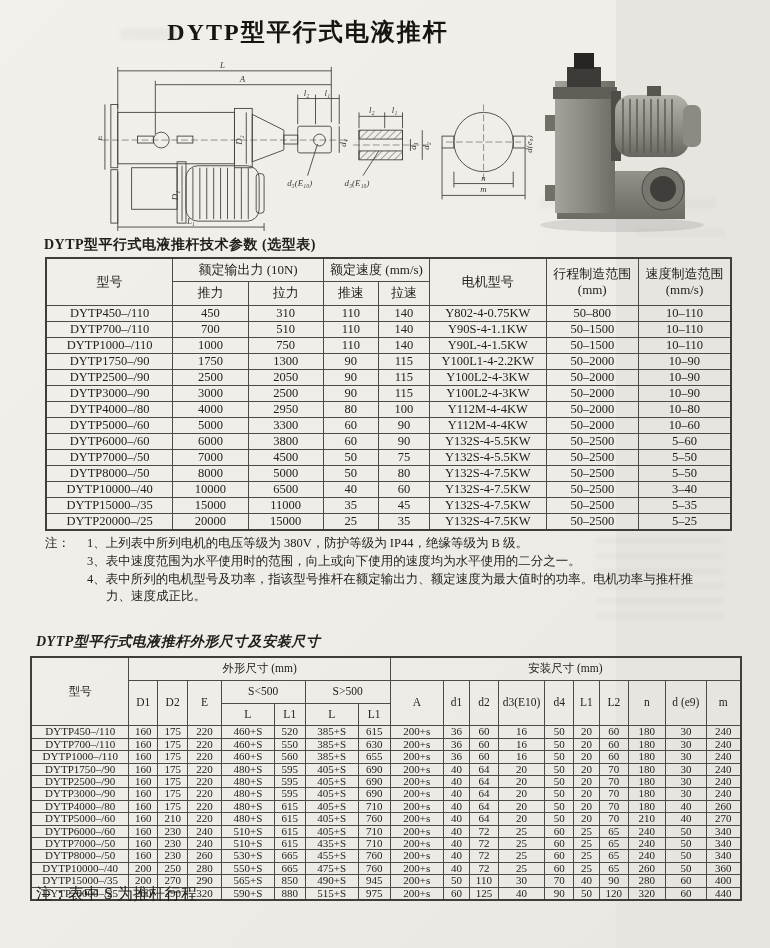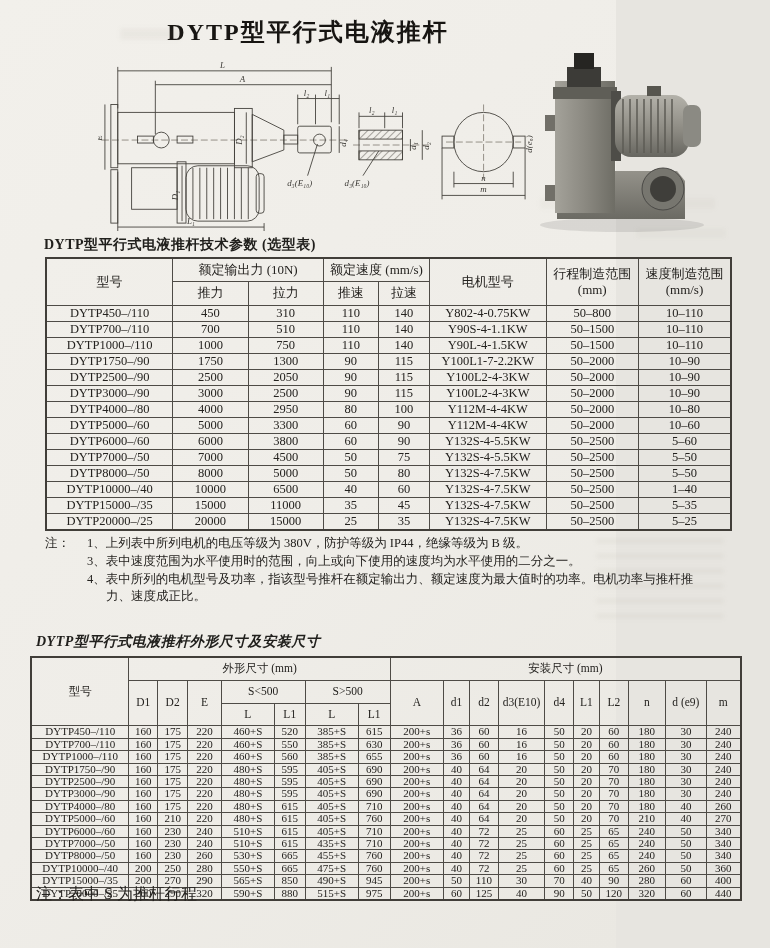--- a/index.html
+++ b/index.html
@@ -269,21 +269,21 @@
           <td>Y90L-4-1.5KW</td>
           <td>50–1500</td>
           <td>10–110</td>
         </tr>
         <tr>
           <td>DYTP1750–/90</td>
           <td>1750</td>
           <td>1300</td>
           <td>90</td>
           <td>115</td>
-          <td>Y100L1-7-2.2KW</td>
+          <td>Y100L1-4-2.2KW</td>
           <td>50–2000</td>
           <td>10–90</td>
         </tr>
         <tr>
           <td>DYTP2500–/90</td>
           <td>2500</td>
           <td>2050</td>
           <td>90</td>
           <td>115</td>
           <td>Y100L2-4-3KW</td>
@@ -351,21 +351,21 @@
           <td>5–50</td>
         </tr>
         <tr>
           <td>DYTP10000–/40</td>
           <td>10000</td>
           <td>6500</td>
           <td>40</td>
           <td>60</td>
           <td>Y132S-4-7.5KW</td>
           <td>50–2500</td>
-          <td>1–40</td>
+          <td>3–40</td>
         </tr>
         <tr>
           <td>DYTP15000–/35</td>
           <td>15000</td>
           <td>11000</td>
           <td>35</td>
           <td>45</td>
           <td>Y132S-4-7.5KW</td>
           <td>50–2500</td>
           <td>5–35</td>

